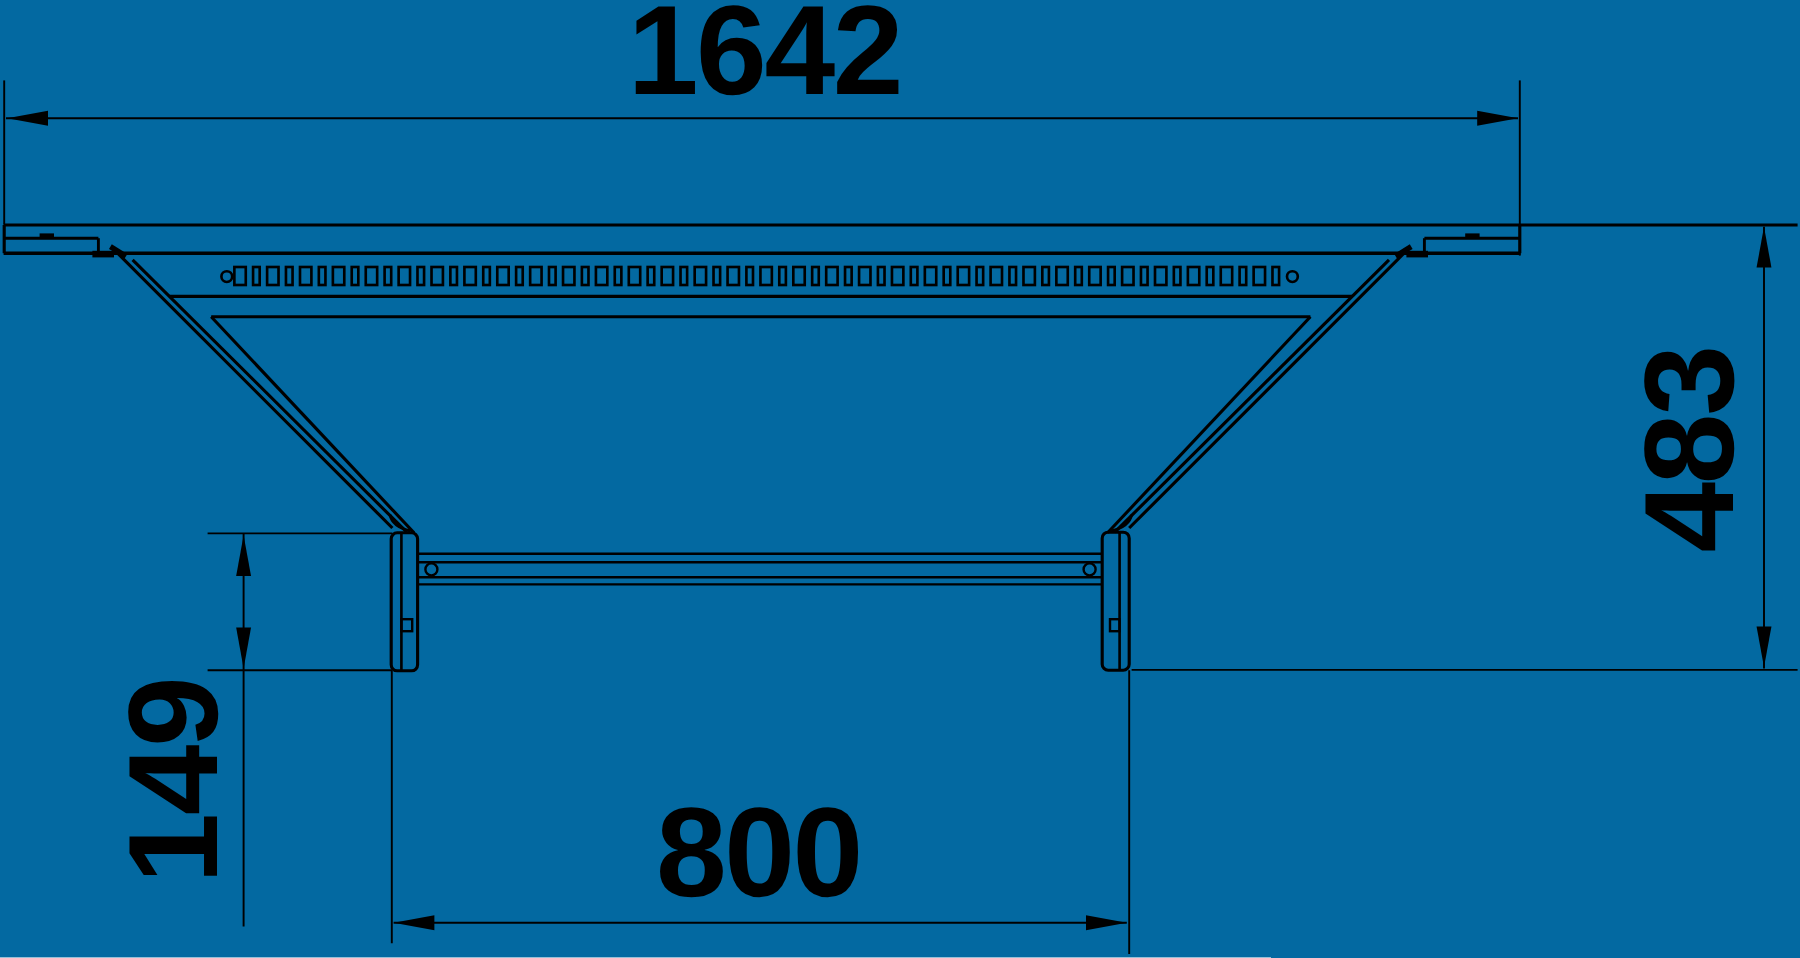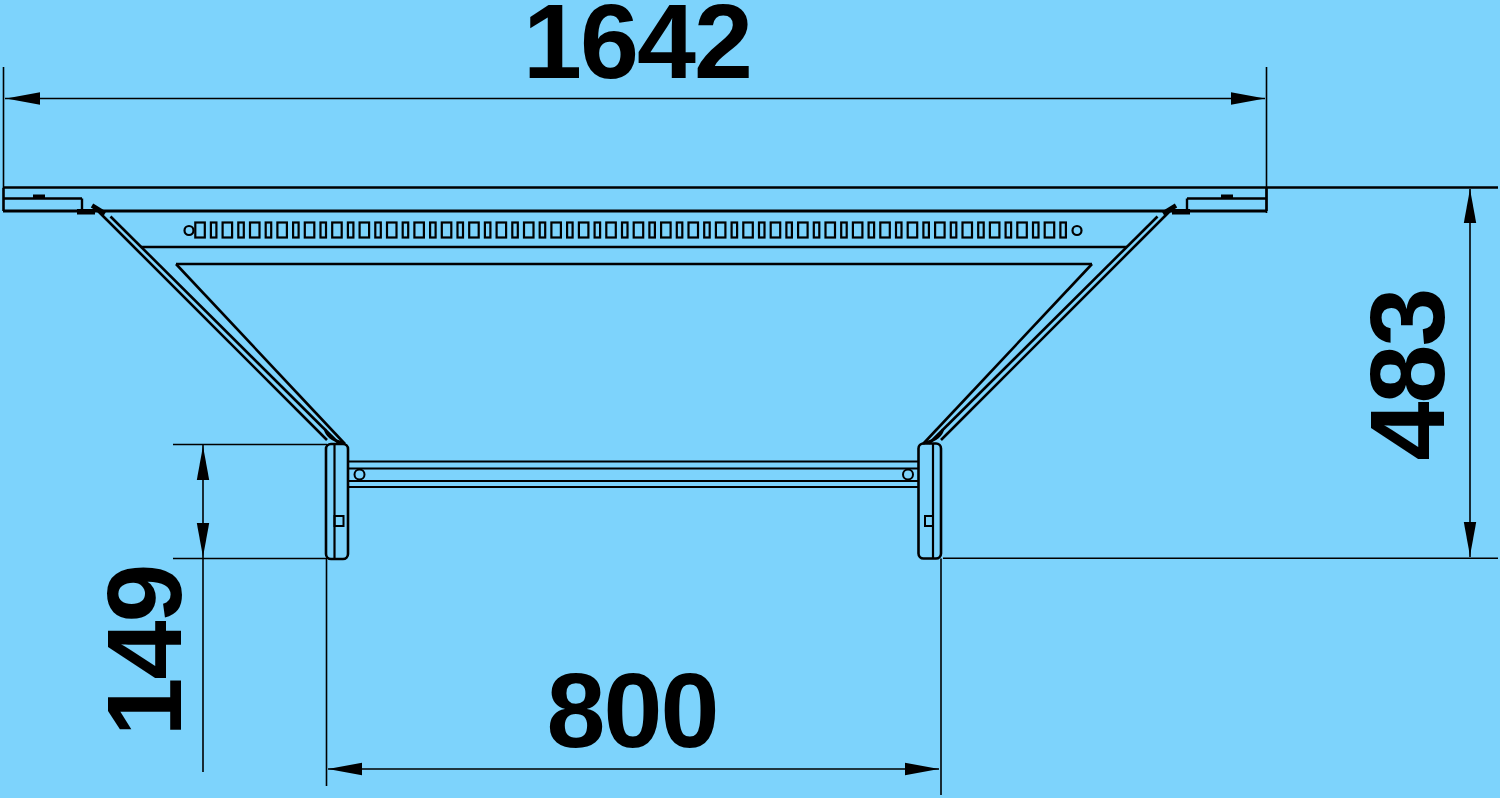--- a/index.html
+++ b/index.html
@@ -1,19 +1,19 @@
 <!DOCTYPE html>
 <html><head>
 <meta charset="utf-8">
 <style>
   html,body{margin:0;padding:0;background:#ffffff;}
   .drawing-canvas{
     position:relative;
     width:1500px;height:798px;
-    background:#7dd3fc;
+    background:#0369a1;
     overflow:hidden;
   }
   svg{display:block;width:1500px;height:798px;}
   text{
     font-family:"Liberation Sans", sans-serif;
     font-weight:700;
     fill:currentColor;
   }
   .dim-text{font-size:106px;letter-spacing:-2px;}
   line,path,rect.outline,circle.outline{fill:none;}

